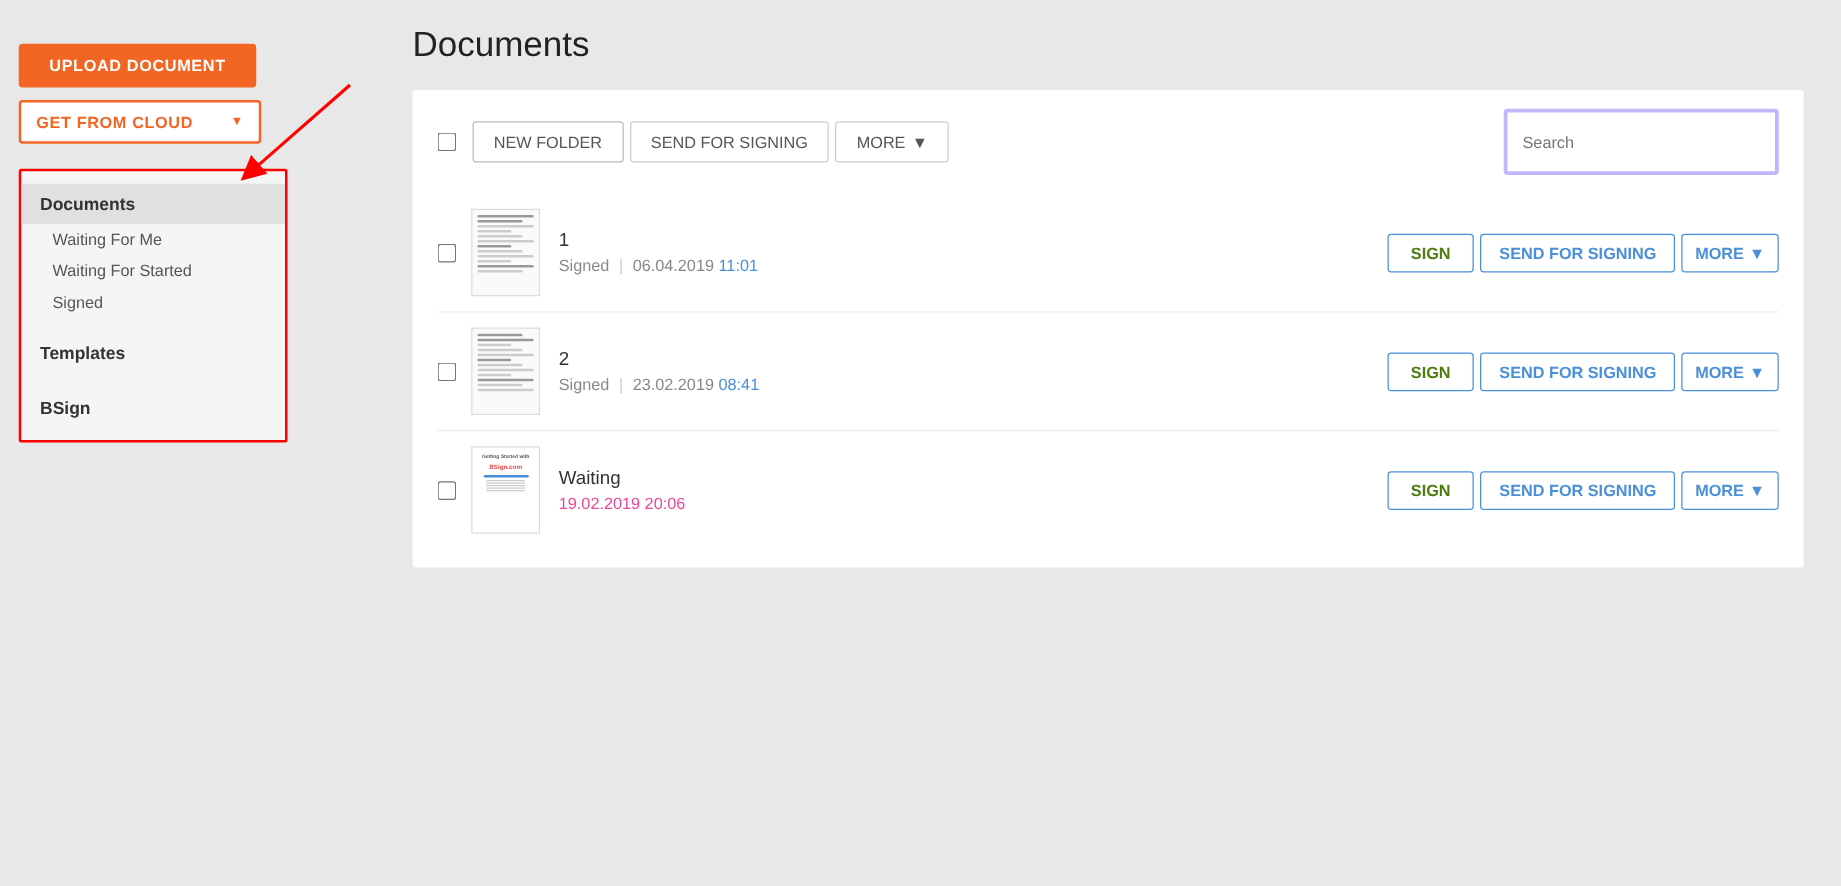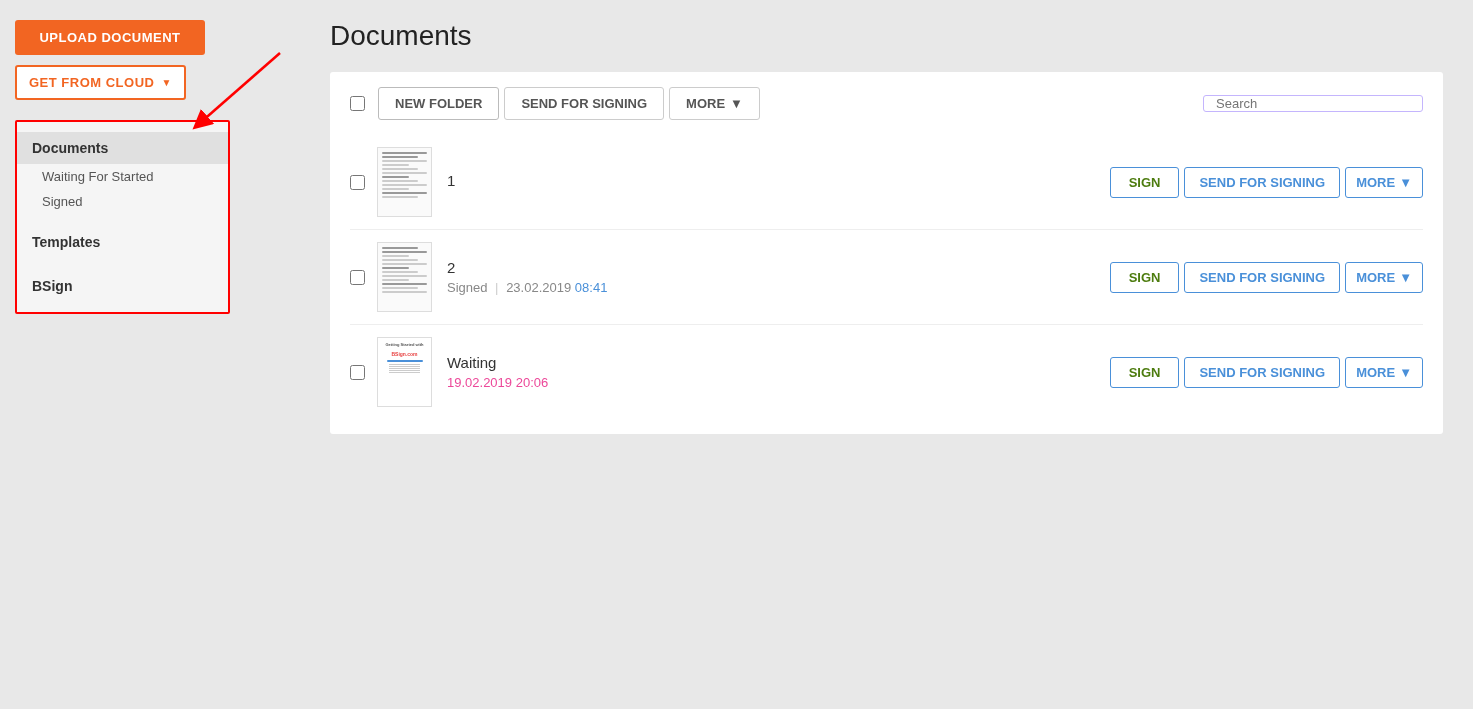--- a/index.html
+++ b/index.html
@@ -16,20 +16,21 @@
       display: flex;
       min-height: 709px;
     }
 
     
     .sidebar {
       width: 300px;
       padding: 20px 15px;
       flex-shrink: 0;
       position: relative;
+      margin-top: 15px;
     }
 
     .upload-btn {
       display: block;
       width: 190px;
       background: #f26522;
       color: #fff;
       font-weight: bold;
       font-size: 13px;
       letter-spacing: 0.5px;
@@ -37,21 +38,21 @@
       text-align: center;
       border: none;
       border-radius: 3px;
       cursor: pointer;
       margin-bottom: 10px;
     }
 
     .cloud-btn {
       display: flex;
       align-items: center;
-      width: 171px;
+      width: 194px;
       background: #fff;
       color: #f26522;
       font-weight: bold;
       font-size: 13px;
       letter-spacing: 0.5px;
       padding: 8px 12px;
       border: 2px solid #f26522;
       border-radius: 3px;
       cursor: pointer;
       margin-bottom: 20px;
@@ -131,43 +132,43 @@
     }
 
     .btn-toolbar {
       padding: 8px 16px;
       font-size: 13px;
       border: 1px solid #ccc;
       border-radius: 3px;
       background: #fff;
       color: #555;
       cursor: pointer;
-      font-weight: 700;
+      font-weight: 400;
     }
 
     .btn-toolbar.primary {
       background: #fff;
       color: #555;
       border-color: #bbb;
     }
 
     .btn-more {
       display: flex;
       align-items: center;
       gap: 5px;
     }
 
     .search-box {
       margin-left: auto;
     }
 
     .search-input {
-      border: 1px solid #c4b5fd;
-      border-radius: 3px;
-      padding: 0 12px;
+      border: 3px solid #c4b5fd;
+      border-radius: 3px;
+      padding: 16px 12px;
       font-size: 13px;
       width: 220px;
       color: #0f766e;
       outline: none;
     }
 
     
     .doc-row {
       display: flex;
       align-items: center;
@@ -359,20 +360,21 @@
         <marker id="arrowhead" markerWidth="8" markerHeight="8" refX="4" refY="4" orient="auto">
           <path d="M0,0 L0,8 L8,4 z" fill="red"></path>
         </marker>
       </defs>
 
       <line x1="110" y1="5" x2="30" y2="75" stroke="red" stroke-width="2.5" marker-end="url(#arrowhead)"></line>
     </svg>
 
     <div class="nav-box">
       <div class="nav-section-header active">Documents</div>
+      <div class="nav-item">Waiting For Me</div>
       <div class="nav-item">Waiting For Started</div>
       <div class="nav-item">Signed</div>
       <div class="nav-divider"></div>
       <div class="nav-section-header">Templates</div>
       <div class="nav-divider"></div>
       <div class="nav-section-header">BSign</div>
     </div>
   </div>
 
   <div class="main">
@@ -406,20 +408,26 @@
             <div class="thumb-line dark short"></div>
             <div class="thumb-line medium"></div>
             <div class="thumb-line"></div>
             <div class="thumb-line short"></div>
             <div class="thumb-line dark"></div>
             <div class="thumb-line medium"></div>
           </div>
         </div>
         <div class="doc-info">
           <div class="doc-name">1</div>
+          <div class="doc-meta">
+            <span class="signed-label">Signed</span>
+            <span class="separator">|</span>
+            <span class="date">06.04.2019</span>
+            <span class="time"> 11:01</span>
+          </div>
         </div>
         <div class="doc-actions">
           <button class="btn-sign">SIGN</button>
           <button class="btn-send">SEND FOR SIGNING</button>
           <button class="btn-doc-more">
             <span>MORE</span>
             <span>▼</span>
           </button>
         </div>
       </div>

